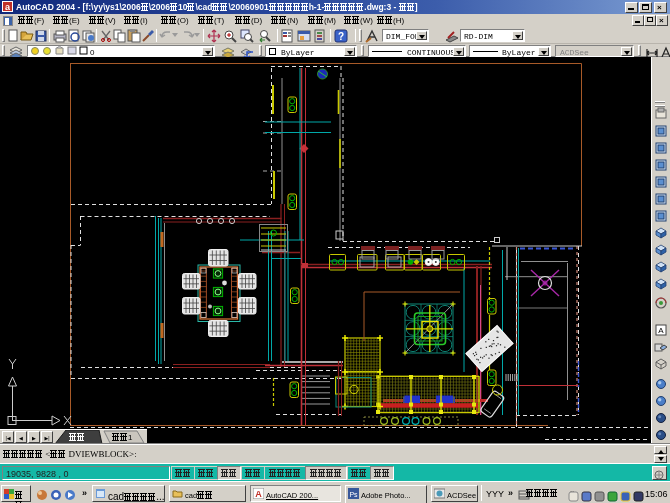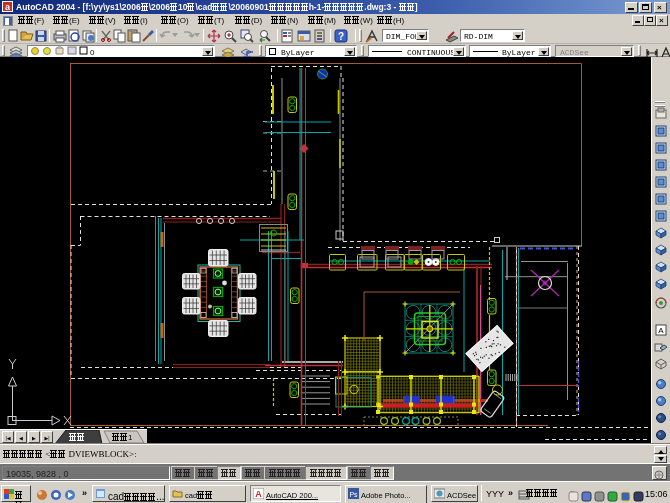--- a/index.html
+++ b/index.html
@@ -776,21 +776,21 @@
 <div class="ab" style="left:0;top:443px;width:670px;height:20px;background:#d4d0c8;border-top:1px solid #808080;">
 <div class="ab" style="left:0;top:0;width:670px;height:1px;background:#fff;"></div>
 <div class="ab" style="left:3px;top:5px;font-size:9px;color:#000;white-space:nowrap;font-family:Liberation Serif, serif;"><i class="cg"></i><i class="cg"></i><i class="cg"></i><i class="cg"></i><i class="cg"></i> &lt;<i class="cg"></i><i class="cg"></i> DVIEWBLOCK&gt;:</div>
 <div class="ab raised" style="left:654px;top:2px;width:13px;height:8px;">
       <div style="margin:2px auto;width:0;border:3px solid transparent;border-bottom:4px solid #000;margin-top:0px;"></div>
     </div>
 <div class="ab raised" style="left:654px;top:11px;width:13px;height:8px;">
       <div style="margin:1px auto;width:0;border:3px solid transparent;border-top:4px solid #000;"></div>
     </div>
 </div>
-<div class="ab" style="left:0;top:463px;width:670px;height:18px;background:#737373;border-top:1px solid #fff;">
+<div class="ab" style="left:0;top:463px;width:670px;height:18px;background:#14b8a6;border-top:1px solid #fff;">
 <div class="ab sunken" style="left:2px;top:2px;width:168px;height:14px;font-size:9px;color:#222;padding:2px 0 0 3px;">19035, 9828 , 0</div>
 <div class="ab" style="left:171px;top:2px;width:24px;height:14px;border:1px solid;border-color:#d4d0c8;font-size:8px;color:#222;text-align:center;padding-top:2px;"><i class="cg"></i><i class="cg"></i></div>
 <div class="ab" style="left:194px;top:2px;width:24px;height:14px;border:1px solid;border-color:#d4d0c8;font-size:8px;color:#222;text-align:center;padding-top:2px;"><i class="cg"></i><i class="cg"></i></div>
 <div class="ab" style="left:217px;top:2px;width:24px;height:14px;border:1px solid;border-color:#808080 #fff #fff #808080;background:#d0ccc4;font-size:8px;color:#222;text-align:center;padding-top:2px;"><i class="cg"></i><i class="cg"></i></div>
 <div class="ab" style="left:241px;top:2px;width:24px;height:14px;border:1px solid;border-color:#d4d0c8;font-size:8px;color:#222;text-align:center;padding-top:2px;"><i class="cg"></i><i class="cg"></i></div>
 <div class="ab" style="left:264px;top:2px;width:42px;height:14px;border:1px solid;border-color:#d4d0c8;font-size:8px;color:#222;text-align:center;padding-top:2px;"><i class="cg"></i><i class="cg"></i><i class="cg"></i><i class="cg"></i></div>
 <div class="ab" style="left:305px;top:2px;width:42px;height:14px;border:1px solid;border-color:#808080 #fff #fff #808080;background:#d0ccc4;font-size:8px;color:#222;text-align:center;padding-top:2px;"><i class="cg"></i><i class="cg"></i><i class="cg"></i><i class="cg"></i></div>
 <div class="ab" style="left:347px;top:2px;width:24px;height:14px;border:1px solid;border-color:#d4d0c8;font-size:8px;color:#222;text-align:center;padding-top:2px;"><i class="cg"></i><i class="cg"></i></div>
 <div class="ab" style="left:370px;top:2px;width:24px;height:14px;border:1px solid;border-color:#808080 #fff #fff #808080;background:#d0ccc4;font-size:8px;color:#222;text-align:center;padding-top:2px;"><i class="cg"></i><i class="cg"></i></div>
 <div class="ab raised" style="left:652px;top:2px;width:15px;height:14px;"><svg width="13" height="12">

